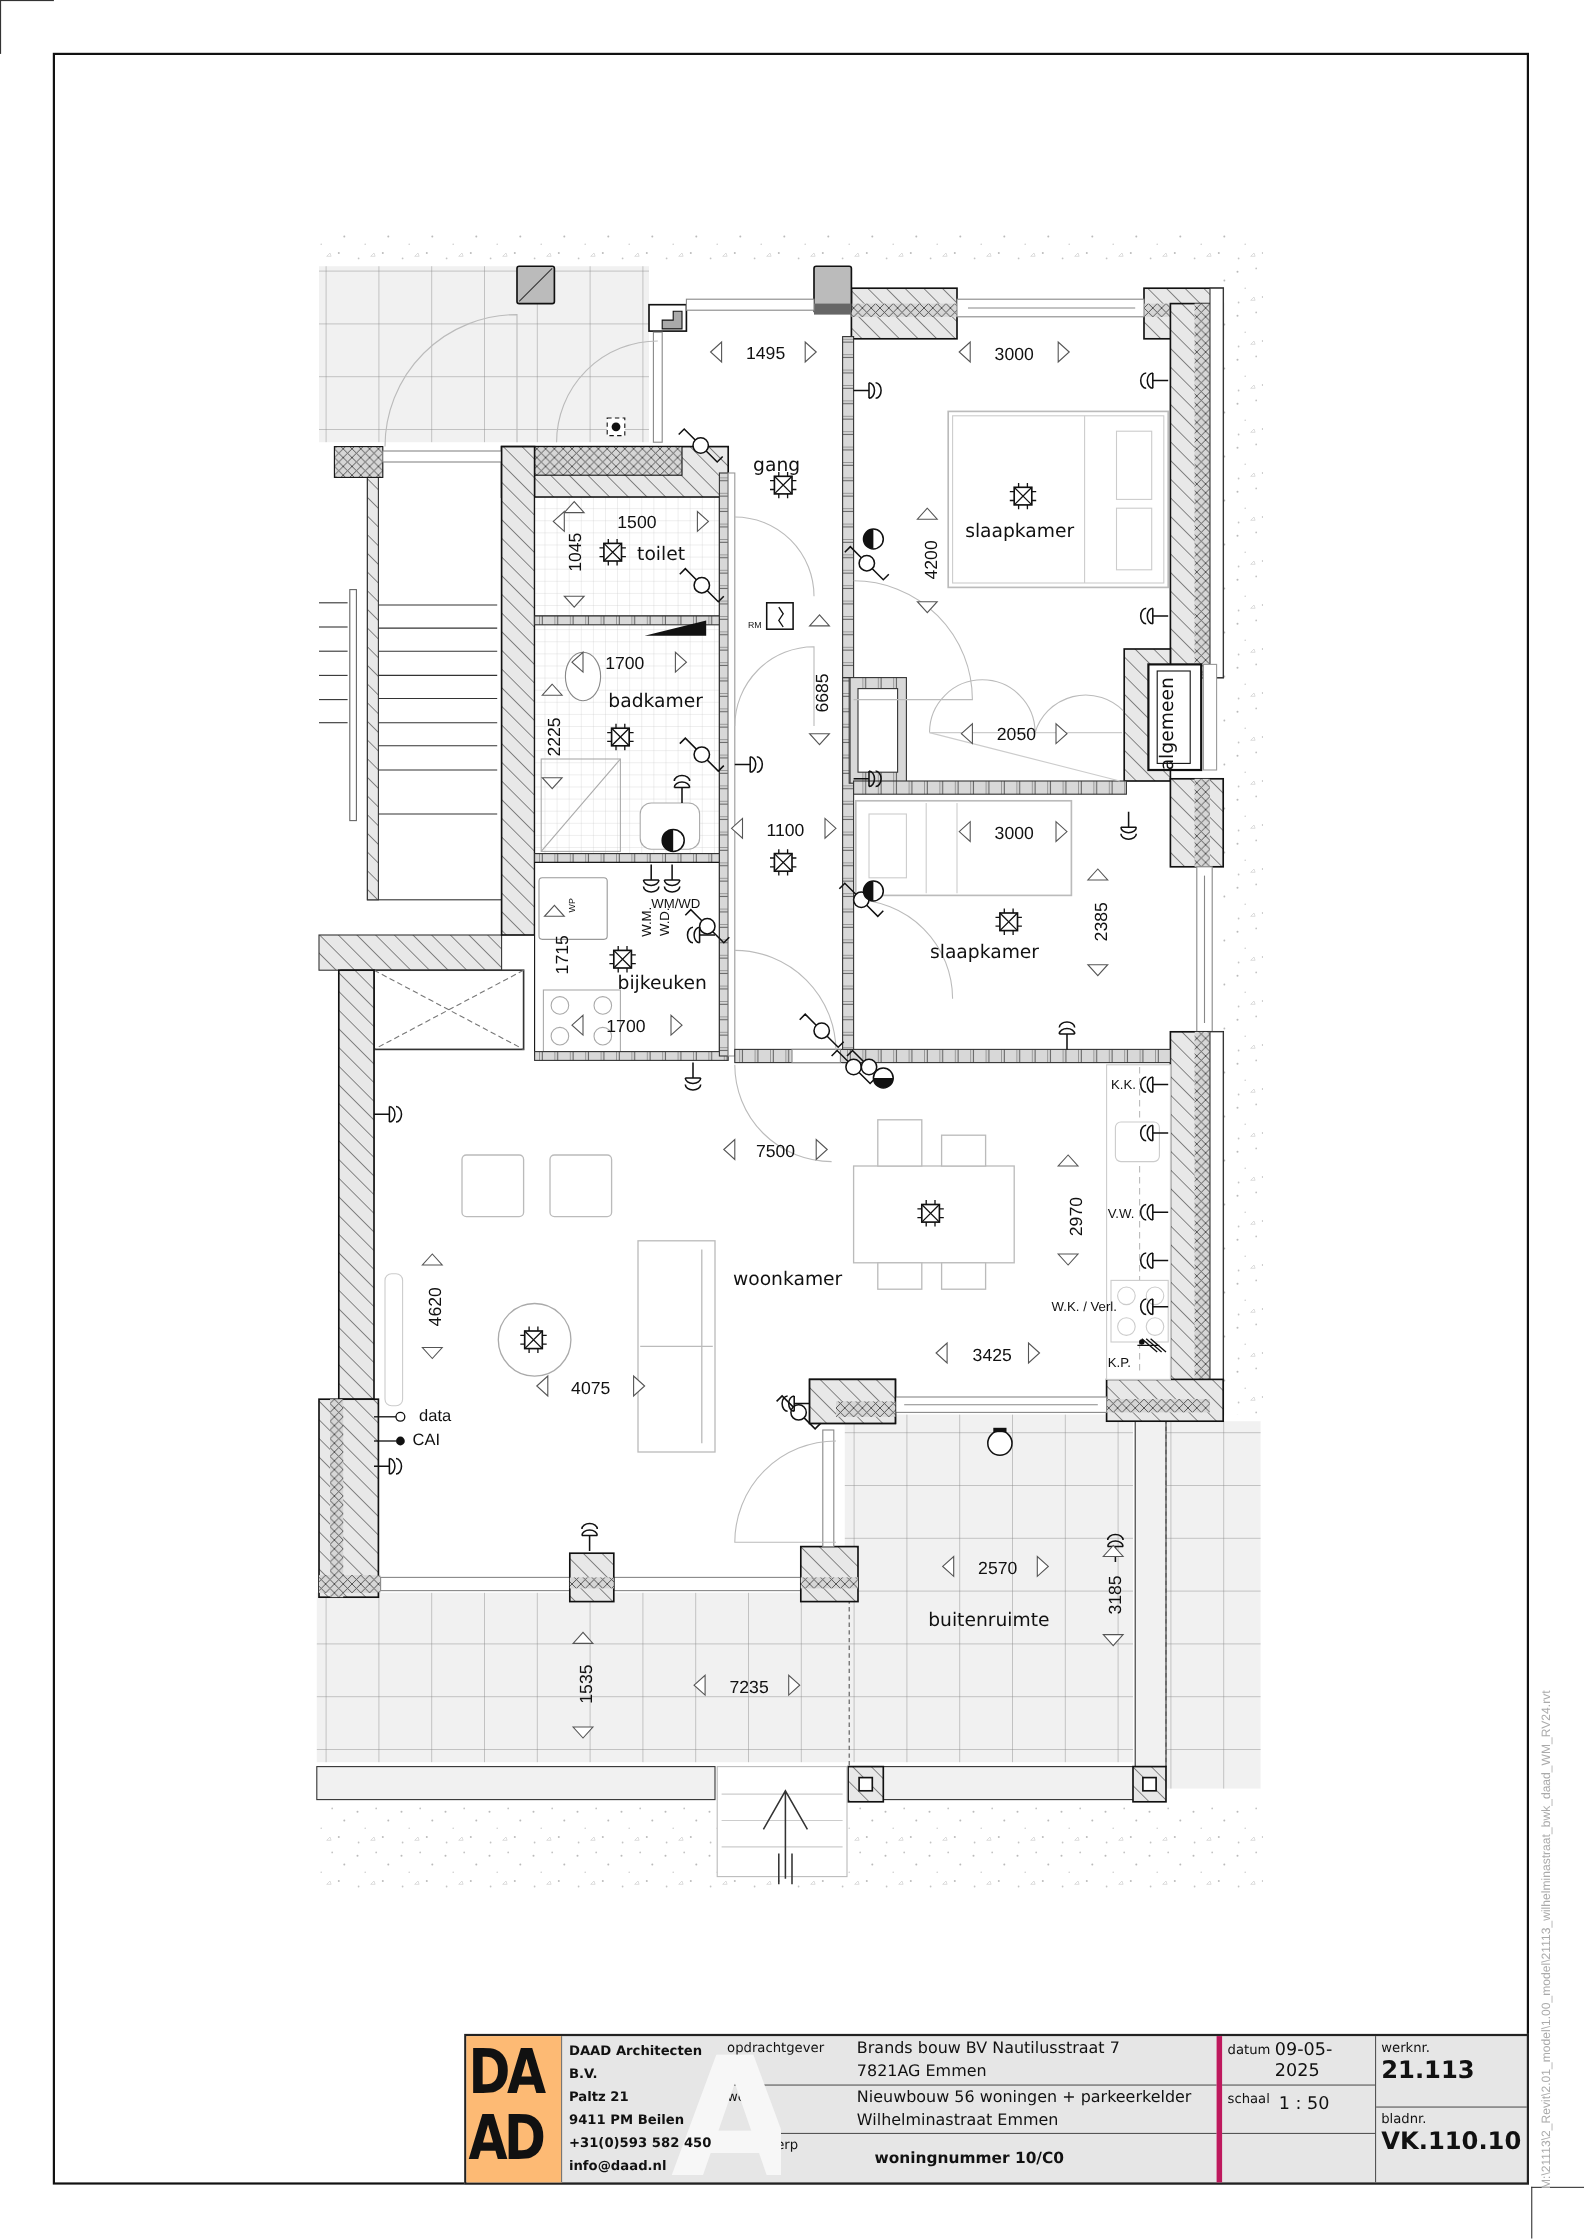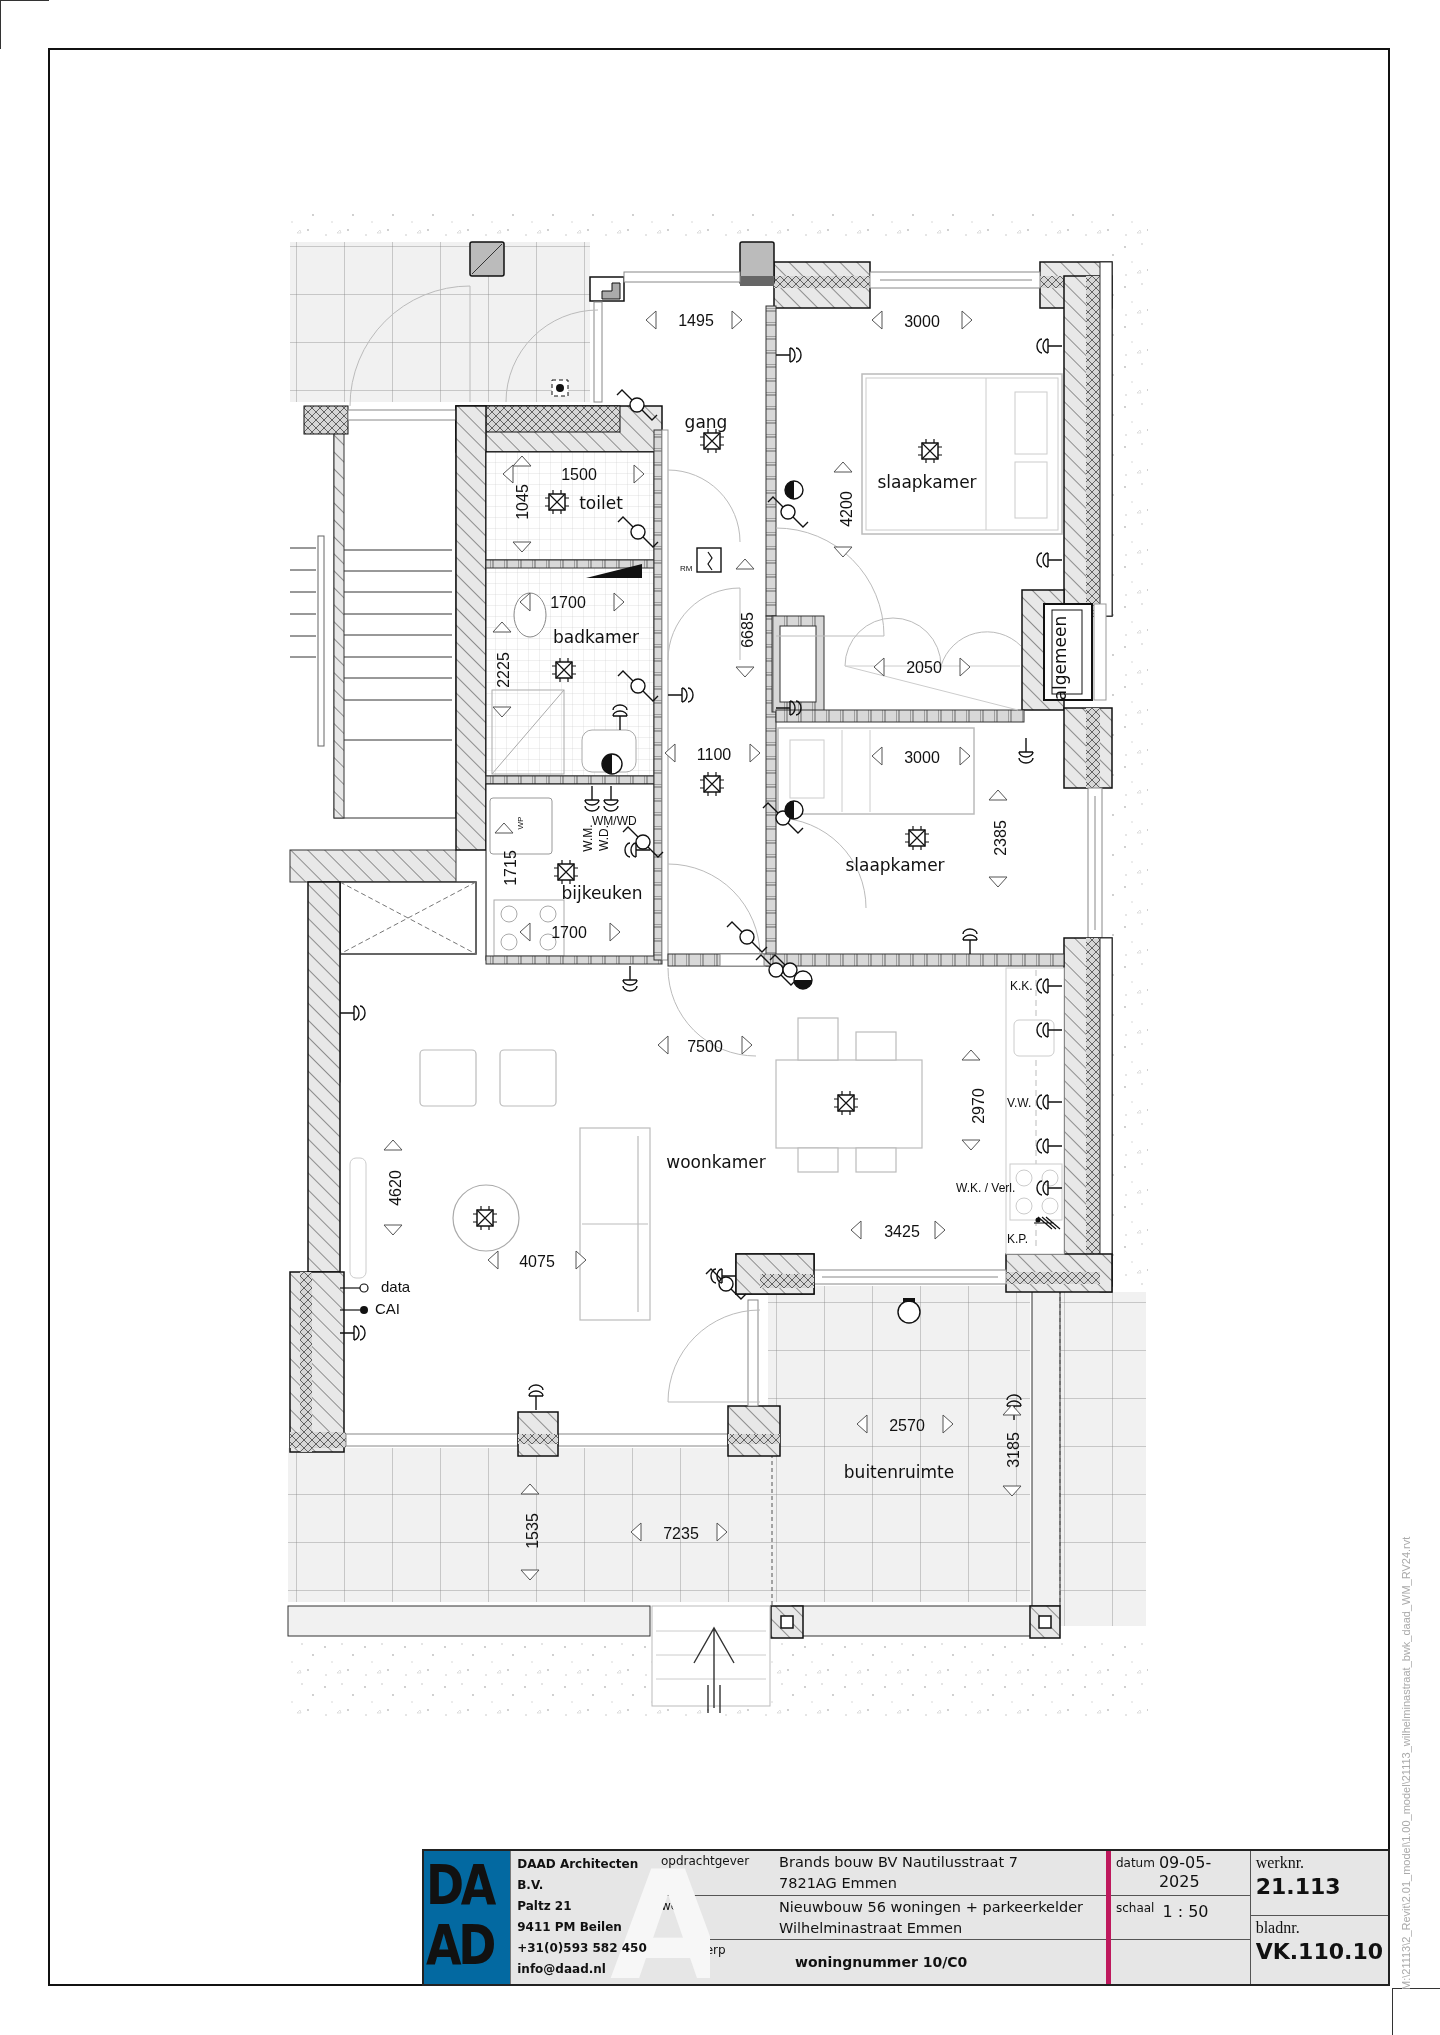--- a/index.html
+++ b/index.html
@@ -6,40 +6,40 @@
   body{width:1440px;height:2035px;position:relative;overflow:hidden;font-family:"DejaVu Sans","Liberation Sans",sans-serif;}
   .crop-mark{position:absolute;border-color:#333;border-style:solid;border-width:0;}
   #sheet-frame{position:absolute;left:48px;top:48px;width:1342px;height:1938px;border:2px solid #111;box-sizing:border-box;}
   #plan{position:absolute;left:0;top:0;width:1440px;height:2035px;}
   .rl{font-family:"DejaVu Sans","Liberation Sans",sans-serif;font-size:17px;fill:#111;}
   .dim{font-family:"Liberation Sans","DejaVu Sans",sans-serif;font-size:16px;fill:#111;}
   .sm{font-family:"Liberation Sans","DejaVu Sans",sans-serif;font-size:12px;fill:#111;}
   .tiny{font-family:"Liberation Sans",sans-serif;font-size:8px;fill:#111;}
   
   #titleblock{position:absolute;left:422px;top:1849px;width:968px;height:137px;border:2px solid #222;box-sizing:border-box;background:#e6e6e6;display:flex;font-family:"DejaVu Sans","Liberation Sans",sans-serif;color:#111;}
-  .tb-logo{width:87px;background:#0369a1;position:relative;border-right:1px solid #777;}
+  .tb-logo{width:87px;background:#fdba74;position:relative;border-right:1px solid #777;}
   .tb-logo span{position:absolute;left:2px;font-family:"DejaVu Sans",sans-serif;font-weight:bold;font-size:56px;line-height:56px;letter-spacing:-4px;color:#111;transform:scaleX(0.82);transform-origin:left;}
   .tb-addr{width:140px;padding:3px 0 0 6px;font-size:12px;font-weight:bold;line-height:21px;position:relative;}
   .tb-watermark{position:absolute;left:86px;top:0;width:200px;height:133px;overflow:hidden;pointer-events:none;}
   .tb-watermark span{position:absolute;font-family:"DejaVu Sans",sans-serif;font-weight:bold;font-size:150px;color:#f7f7f7;line-height:130px;letter-spacing:-10px;}
   .tb-col{display:flex;flex-direction:column;}
   .tb-mid{width:454px;}
   .tb-row{display:flex;border-bottom:1px solid #555;}
   .tb-row:last-child{border-bottom:none;gap:16px;}
   .tb-lbl{width:123px;font-size:12px;padding:3px 0 0 5px;box-sizing:border-box;}
   .tb-val{font-size:14.5px;line-height:21px;padding-top:1px;}
   .tb-val.bold{font-weight:bold;font-size:14px;padding-top:12px;}
   .tb-date{width:140px;border-left:5px solid #be185d;}
   .tb-date .tb-row{height:44px;}
   .tb-smlbl{font-size:12px;padding:5px 4px 0 5px;}
   .tb-smval{font-size:16px;padding-top:2px;}
   .tb-nr{flex:1;border-left:1px solid #555;}
   .tb-nr .cell{height:65px;border-bottom:1px solid #555;padding:3px 5px;box-sizing:border-box;}
   .tb-nr .cell:last-child{border-bottom:none;height:68px;}
-  .tb-nr .lbl{font-size:16px;font-family:Liberation Serif, serif;}
+  .tb-nr .lbl{font-size:12px;}
   .tb-nr .big{font-size:22px;font-weight:bold;margin-top:2px;}
   #file-path{position:absolute;left:1400px;top:1990px;transform:rotate(-90deg);transform-origin:left top;font-family:"Liberation Sans",sans-serif;font-size:11px;color:#aaa;white-space:nowrap;}
 </style>
 </head>
 <body>
 
 <div class="crop-mark" style="left:0;top:0;width:48px;height:48px;border-top-width:1px;border-left-width:1px;"></div>
 <div class="crop-mark" style="left:1392px;top:1988px;width:48px;height:47px;border-top-width:1px;border-left-width:1px;"></div>
 
 <div id="sheet-frame"></div>

